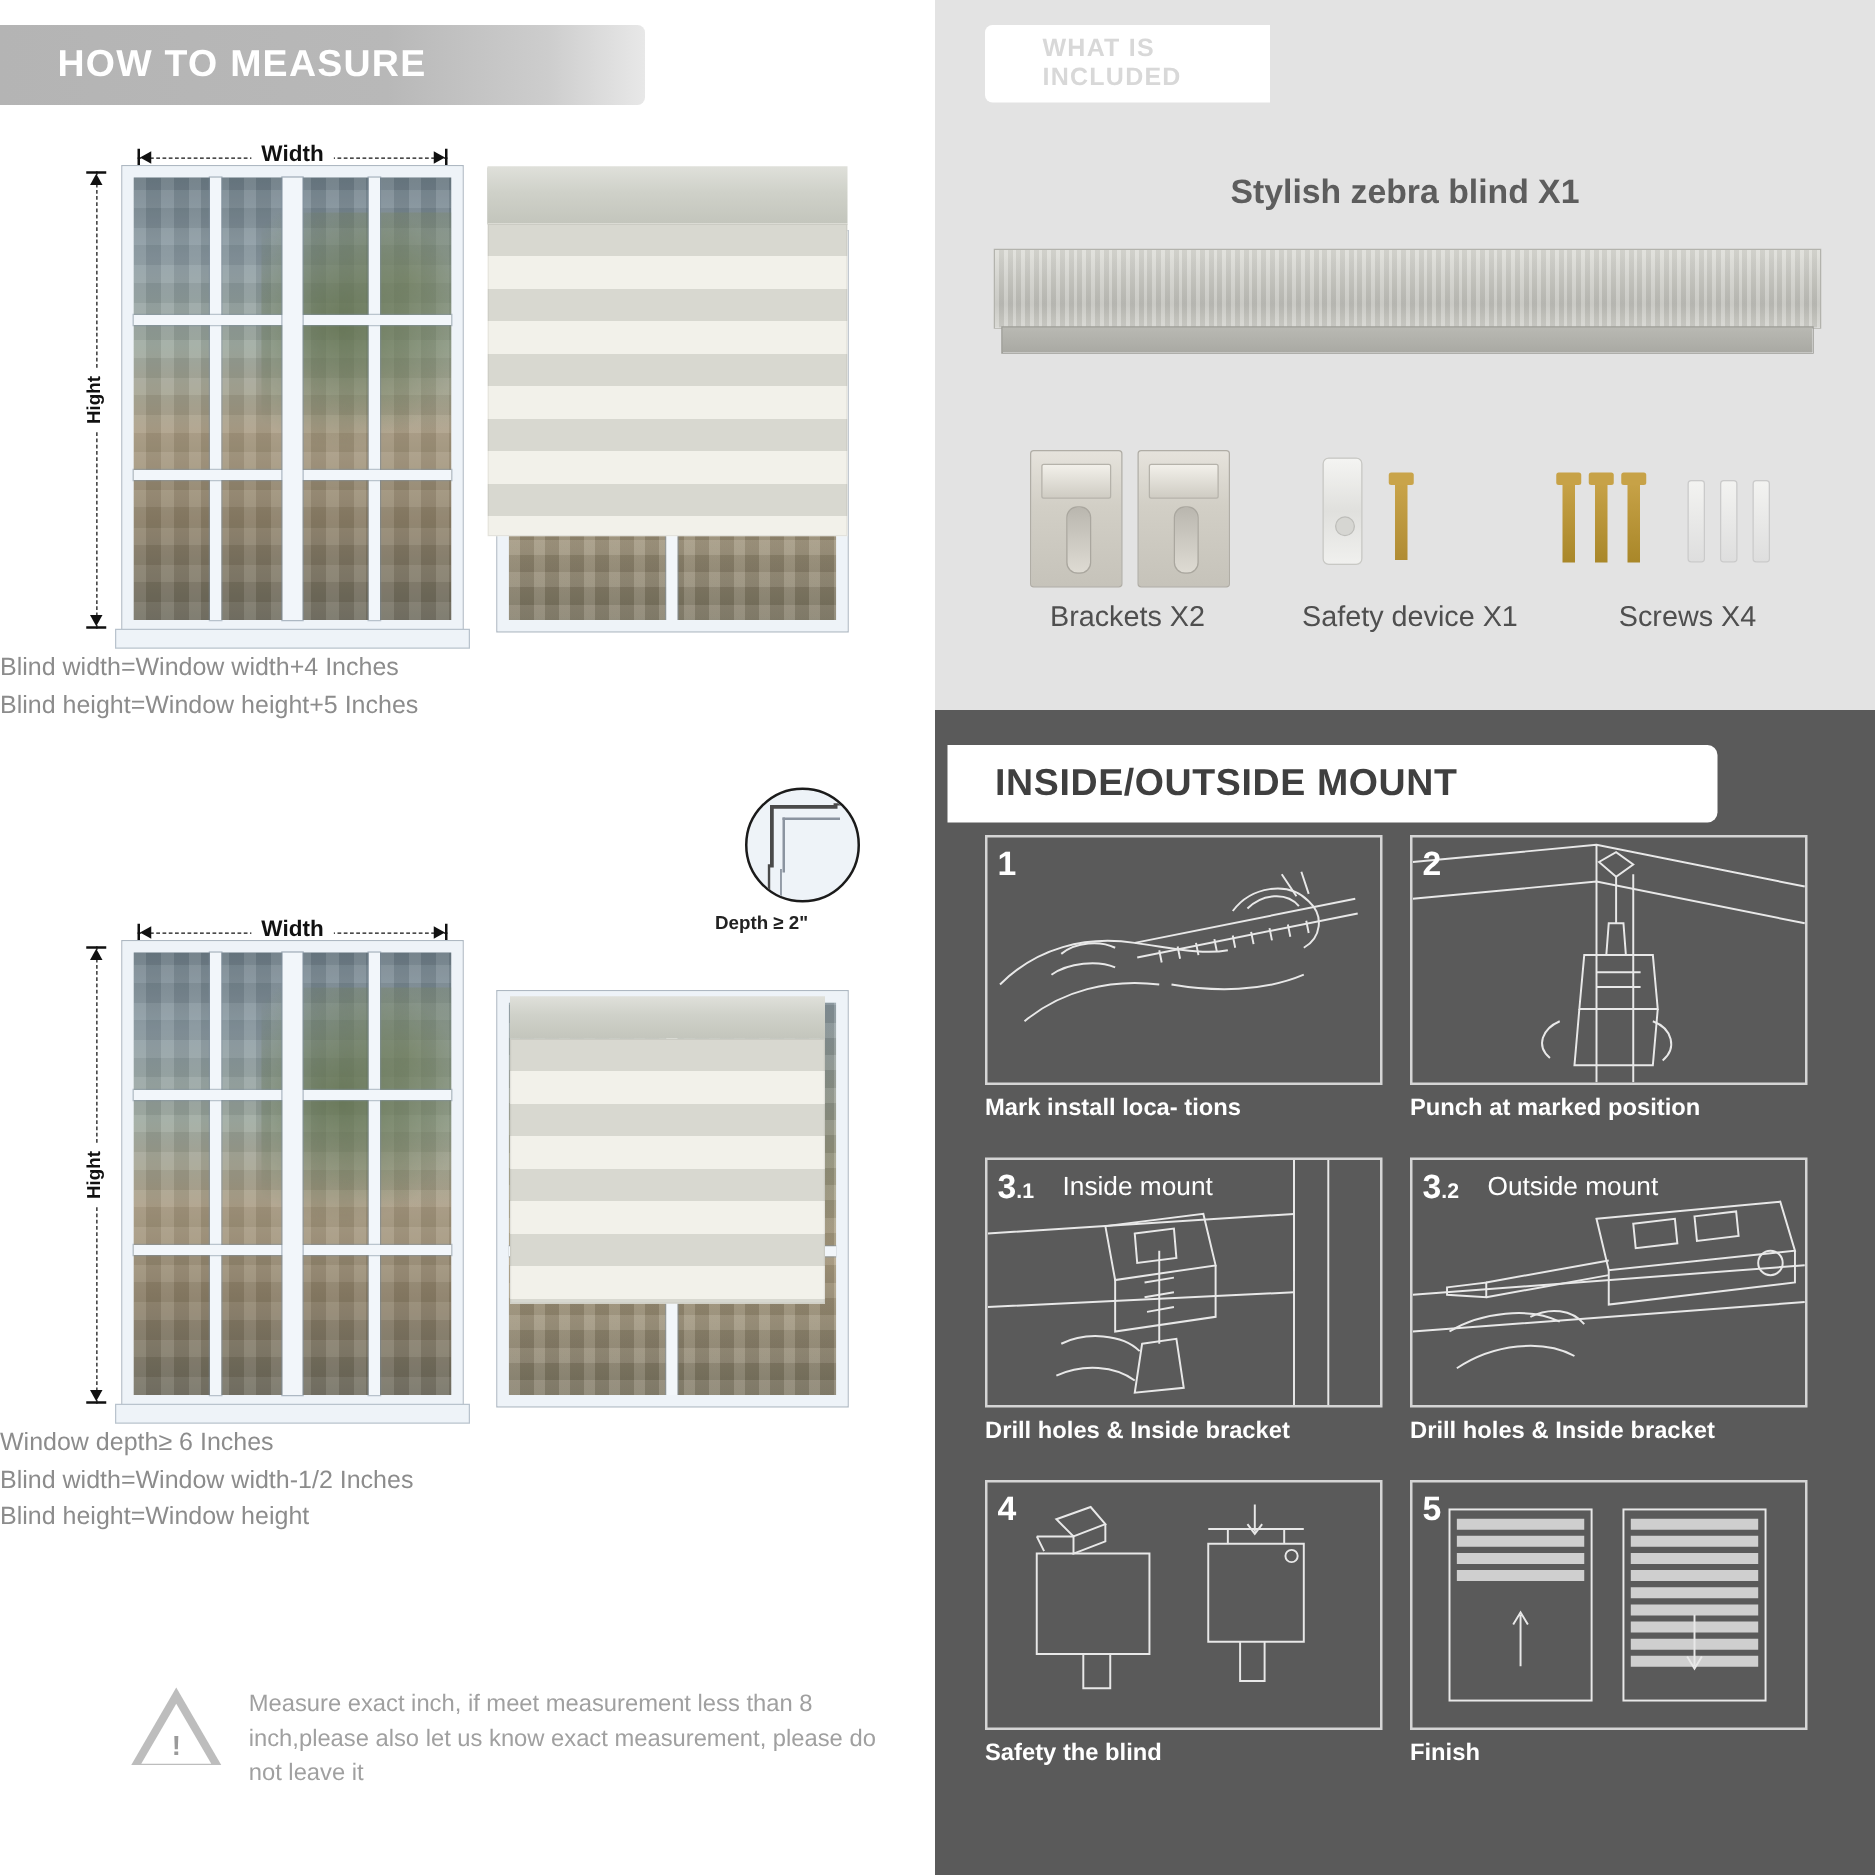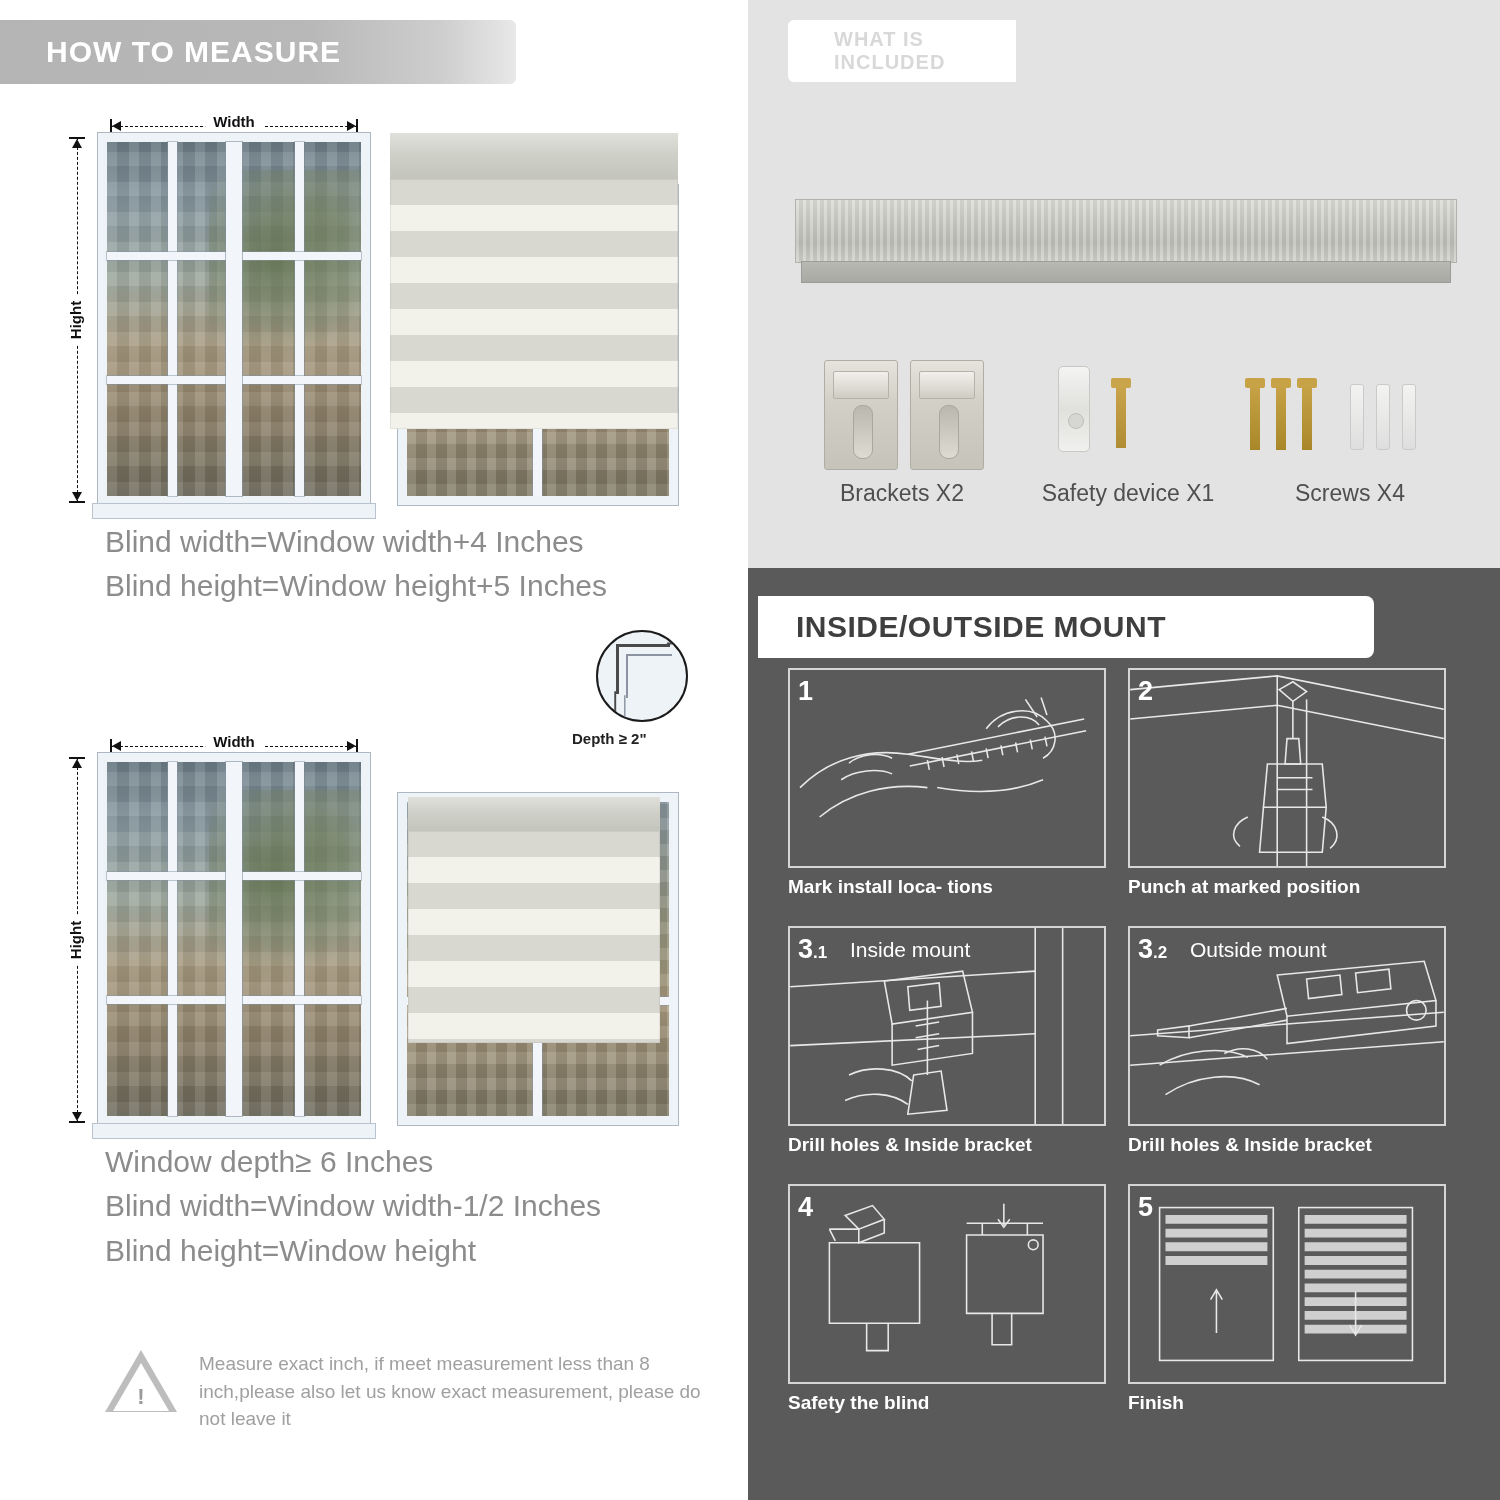--- a/index.html
+++ b/index.html
@@ -50,21 +50,21 @@
     width: 248px; height: 18px;
   }
   .dim-top .line {
     position: absolute; left: 0; top: 9px; width: 100%;
     border-top: 1.5px dashed #111;
   }
   .dim-top .lbl {
     position: absolute; left: 50%; top: -4px;
     transform: translateX(-50%);
     background: #fff; padding: 0 8px;
-    font-size: 15px; color: #111; font-weight: 600;
+    font-size: 18px; color: #111; font-weight: 600;
   }
   .dim-top .cap-l, .dim-top .cap-r {
     position: absolute; top: 2px; width: 2px; height: 15px; background: #111;
   }
   .dim-top .cap-l { left: 0; }
   .dim-top .cap-r { right: 0; }
   .arrow-l, .arrow-r {
     position: absolute; top: 4px;
     width: 0; height: 0;
     border-top: 5px solid transparent;
@@ -226,22 +226,22 @@
 
   
   .text-block { position: absolute; left: 0; width: 748px; }
   .tb1 { top: 520px; }
   .tb2 { top: 1140px; }
   .head-line {
     font-size: 36px; color: #2a2a2a; font-weight: bold;
     padding-left: 105px; margin-bottom: 6px;
   }
   .sub-line {
-    font-size: 30px; color: #8c8c8c;
-    padding-left: 105px; line-height: 1.48;
+    font-size: 20px; color: #8c8c8c;
+    line-height: 1.48;
   }
 
   .note {
     position: absolute; left: 105px; top: 1350px;
     width: 600px; display: flex; gap: 22px; align-items: flex-start;
   }
   .warn-tri {
     width: 72px; height: 64px; flex: none; position: relative;
   }
   .warn-tri .t {
@@ -574,20 +574,21 @@
       </div>
       <div class="note-text">Measure exact inch, if meet measurement less than 8 inch,please also let us know exact measurement, please do not leave it</div>
     </div>
   </div>
 
   <div class="right-top">
     <div class="banner-included">
       <span>WHAT IS INCLUDED</span>
     </div>
 
+    <div class="included-title">Stylish zebra blind X1</div>
 
     <div class="headrail">
       <div class="top">
           <div class="grain"></div>
         </div>
       <div class="bot"></div>
     </div>
 
     <div class="parts-row">
 

